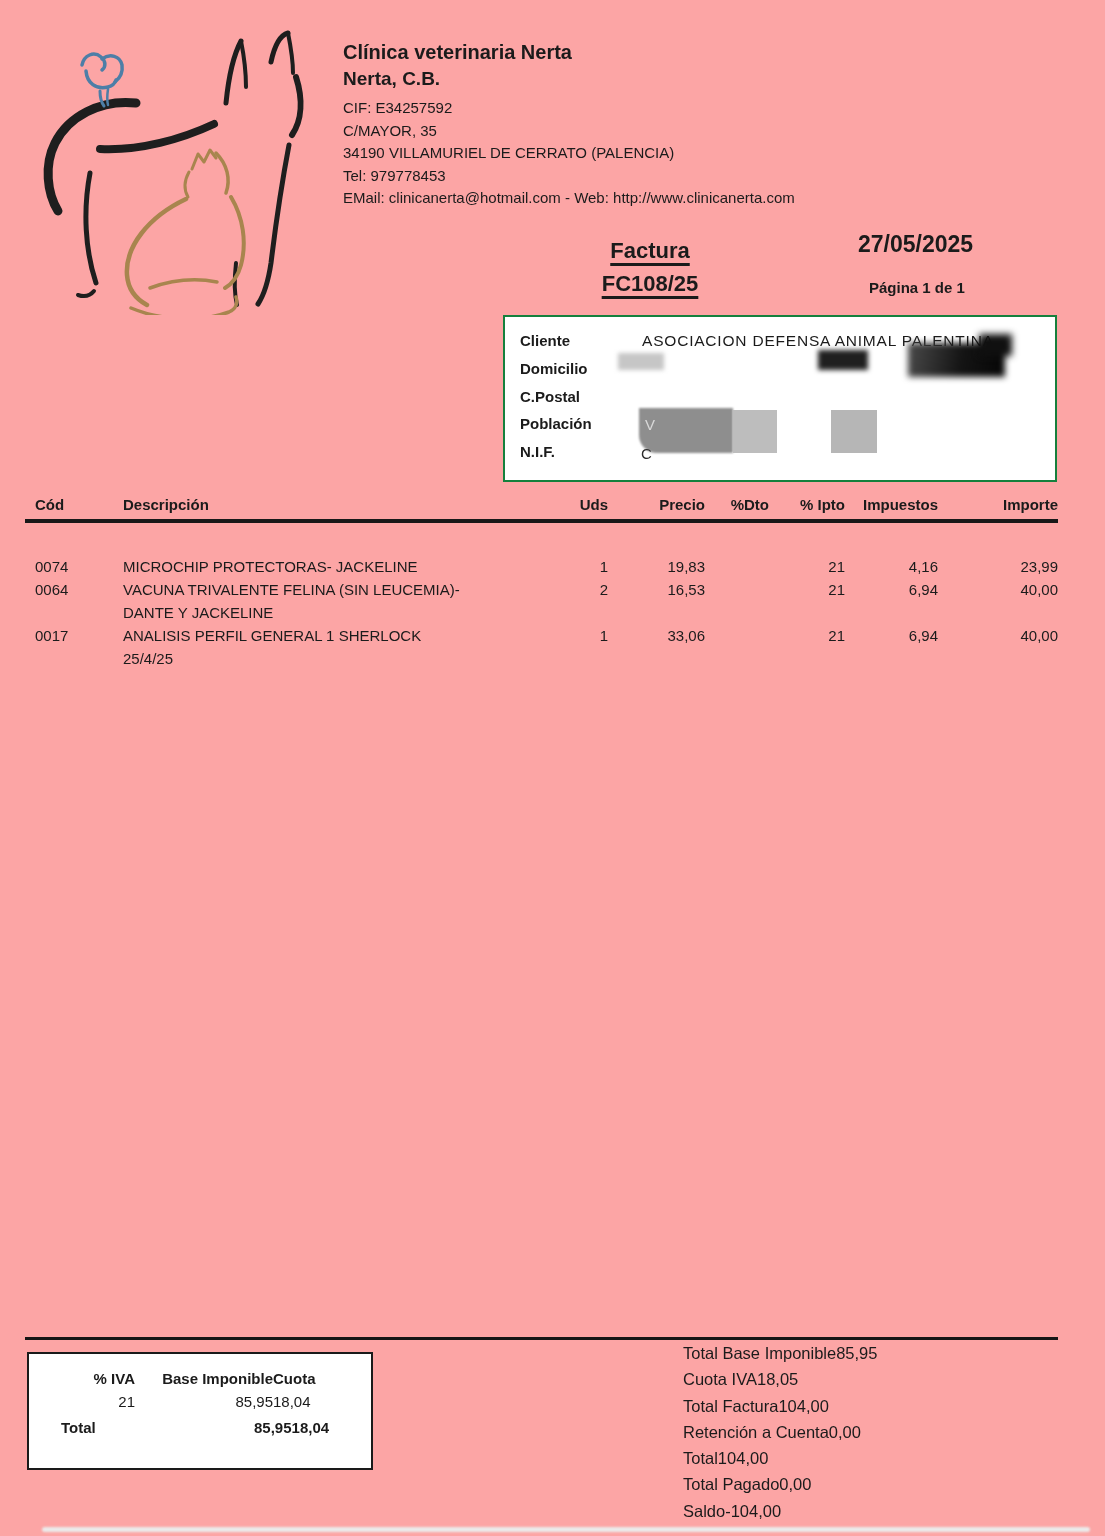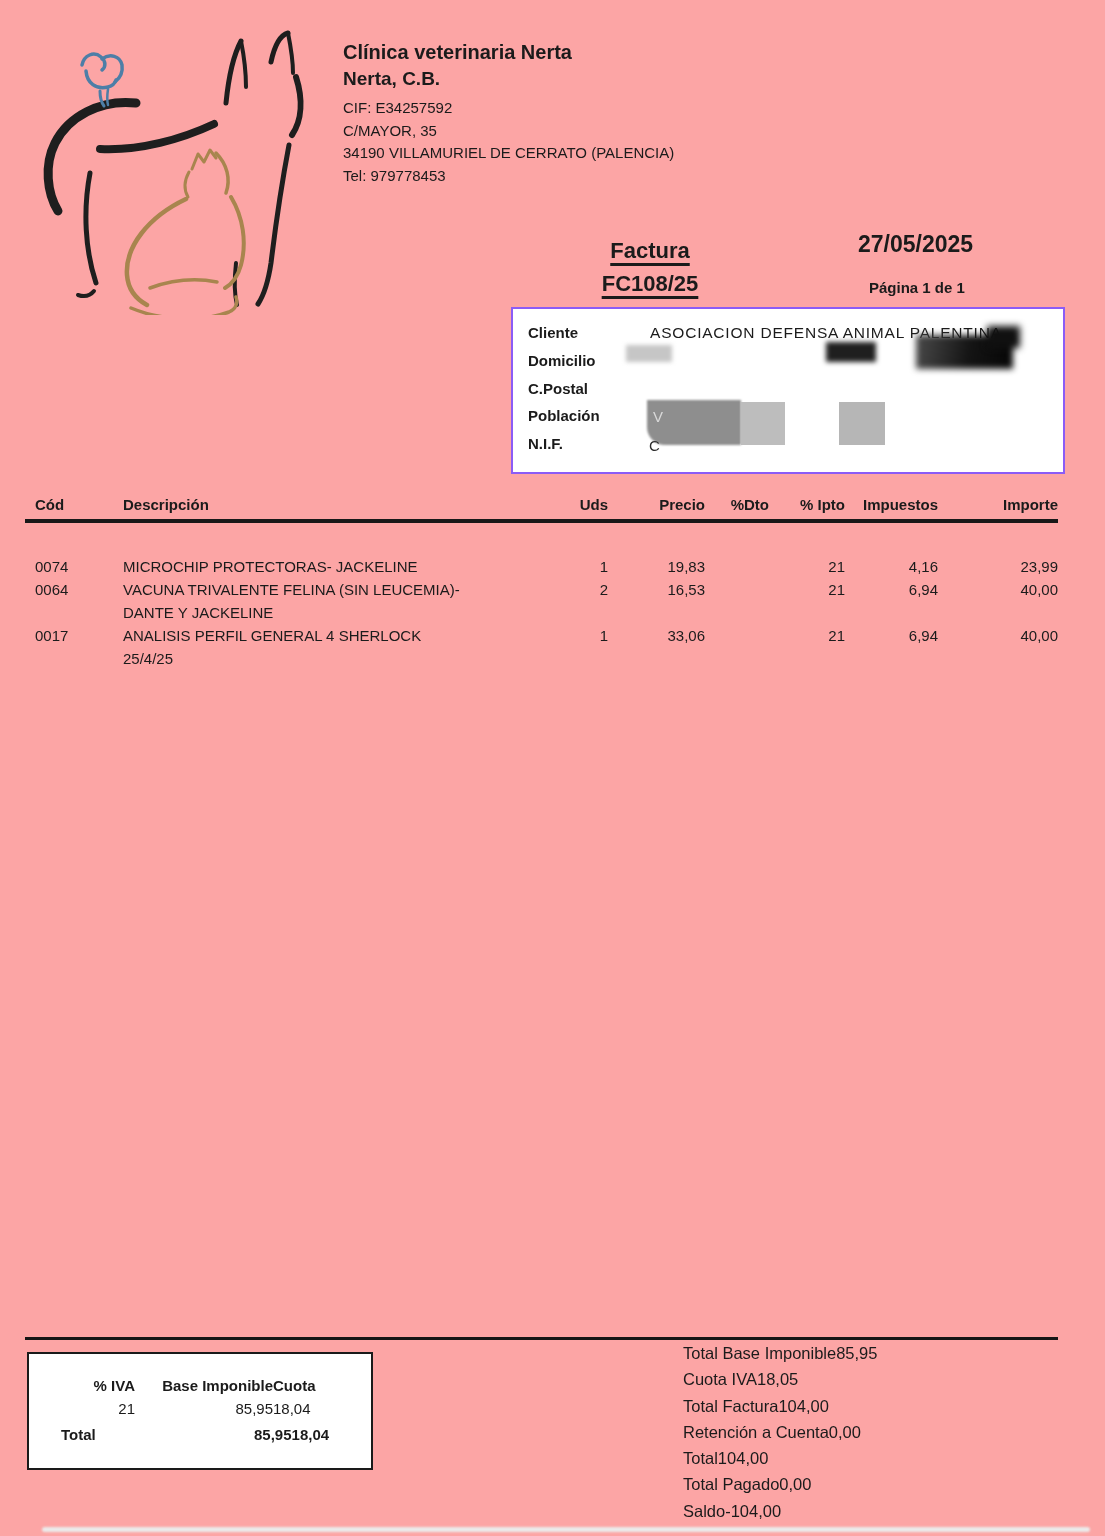--- a/index.html
+++ b/index.html
@@ -16,22 +16,22 @@
   .clinic-company { font-size:19px; font-weight:bold; line-height:23px; margin-bottom:7px; }
   .clinic-line    { font-size:15px; line-height:22.5px; }
   
   .invoice-title { position:absolute; left:552px; top:234px; width:196px; text-align:center;
                    font-size:22px; font-weight:bold; }
   .invoice-title .u { text-decoration:underline; text-decoration-thickness:2.5px;
                       text-underline-offset:5px; line-height:33px; }
   .invoice-date   { position:absolute; left:858px; top:231px; font-size:23px; font-weight:bold; }
   .invoice-pageno { position:absolute; left:869px; top:279px; font-size:15px; font-weight:bold; }
   
-  .custbox { position:absolute; left:503px; top:307px; width:550px; height:163px;
-             border:2px solid #8b5cf6; background:#fff;margin-left:8px; }
+  .custbox { position:absolute; left:503px; top:315px; width:550px; height:163px;
+             border:2px solid #15803d; background:#fff; }
   .clabel { position:absolute; left:15px; font-weight:bold; font-size:15px; white-space:nowrap; }
   .cl1{top:15px;} .cl2{top:43px;} .cl3{top:71px;} .cl4{top:98px;} .cl5{top:126px;}
   .cval { position:absolute; left:137px; top:15px; font-size:15.5px; letter-spacing:0.8px;
           white-space:nowrap; z-index:1; }
   .redact { position:absolute; z-index:2; }
   .rd-light1 { left:113px; top:36px; width:46px; height:17px; background:#c6c6c6; filter:blur(2px); }
   .rd-darkA  { left:313px; top:33px; width:50px; height:20px; background:#1f1f1f; filter:blur(2.5px); }
   .rd-darkB  { left:403px; top:26px; width:97px; height:34px;
                background:linear-gradient(100deg,#4a4a4a 0%,#141414 55%,#060606 100%); filter:blur(3px); }
   .rd-darkB2 { left:474px; top:17px; width:33px; height:22px; background:#101010; filter:blur(3.5px); }
@@ -49,21 +49,21 @@
   .items td { font-size:15px; line-height:23px; vertical-align:top; padding:0; }
   .items .al { text-align:left; }
   .items .ar { text-align:right; }
   .items th.pad, .items td.pad { padding-left:10px; }
   .items td.first { padding-top:32px; }
   
   .rule-bottom { position:absolute; left:25px; top:1337px; width:1033px; height:3px; background:#161616; }
   .ivabox { position:absolute; left:27px; top:1352px; width:342px; height:114px;
             border:2px solid #1a1a1a; background:#fff; }
   .iva-row { display:flex; font-size:15px; padding-left:6px; }
-  .iva-row.head  { margin-top:23px; font-weight:bold; }
+  .iva-row.head  { margin-top:16px; font-weight:bold; }
   .iva-row.vals  { margin-top:6px; }
   .iva-row.total { margin-top:9px; font-weight:bold; }
   .iva-row .c1 { width:100px; text-align:right; }
   .iva-row .c2 { width:138px; text-align:right; }
   .iva-row .c3 { width:82px;  }
   .iva-row .c1.tl { text-align:left; padding-left:26px; }
   .totals { position:absolute; left:683px; top:1344px; width:375px; }
   .trow { display:flex; height:26.3px;
           font-size:16.5px; font-weight:normal; }
   .bottom-faint { position:absolute; left:42px; top:1527px; width:1048px; height:5px;
@@ -109,20 +109,21 @@
     </g>
   </svg>
 
   <div class="clinic">
     <div class="clinic-name">Clínica veterinaria Nerta</div>
     <div class="clinic-company">Nerta, C.B.</div>
     <div class="clinic-line">CIF: E34257592</div>
     <div class="clinic-line">C/MAYOR, 35</div>
     <div class="clinic-line">34190 VILLAMURIEL DE CERRATO (PALENCIA)</div>
     <div class="clinic-line">Tel: 979778453</div>
+    <div class="clinic-line">EMail: clinicanerta@hotmail.com  -  Web: http://www.clinicanerta.com</div>
   </div>
 
   <div class="invoice-title">
     <div class="u">Factura</div>
     <div class="u">FC108/25</div>
   </div>
   <div class="invoice-date">27/05/2025</div>
   <div class="invoice-pageno">Página 1 de 1</div>
 
   <div class="custbox">
@@ -186,21 +187,21 @@
         <td class="ar">2</td>
         <td class="ar">16,53</td>
         <td class="ar"></td>
         <td class="ar">21</td>
         <td class="ar">6,94</td>
         <td class="ar">40,00</td>
       </tr>
       <tr>
         <td class="al pad">0017</td>
         <td class="al">
-          <div>ANALISIS PERFIL GENERAL 4 SHERLOCK</div>
+          <div>ANALISIS PERFIL GENERAL 1 SHERLOCK</div>
           <div>25/4/25</div>
         </td>
         <td class="ar">1</td>
         <td class="ar">33,06</td>
         <td class="ar"></td>
         <td class="ar">21</td>
         <td class="ar">6,94</td>
         <td class="ar">40,00</td>
       </tr>
     </tbody>

